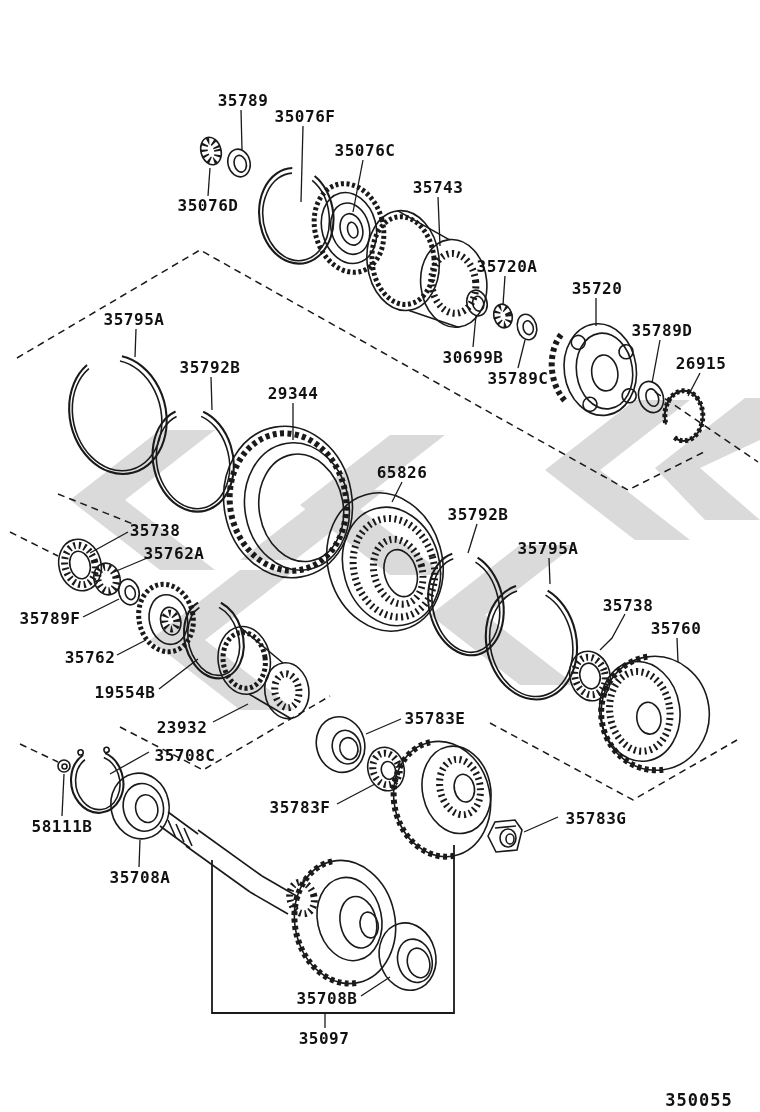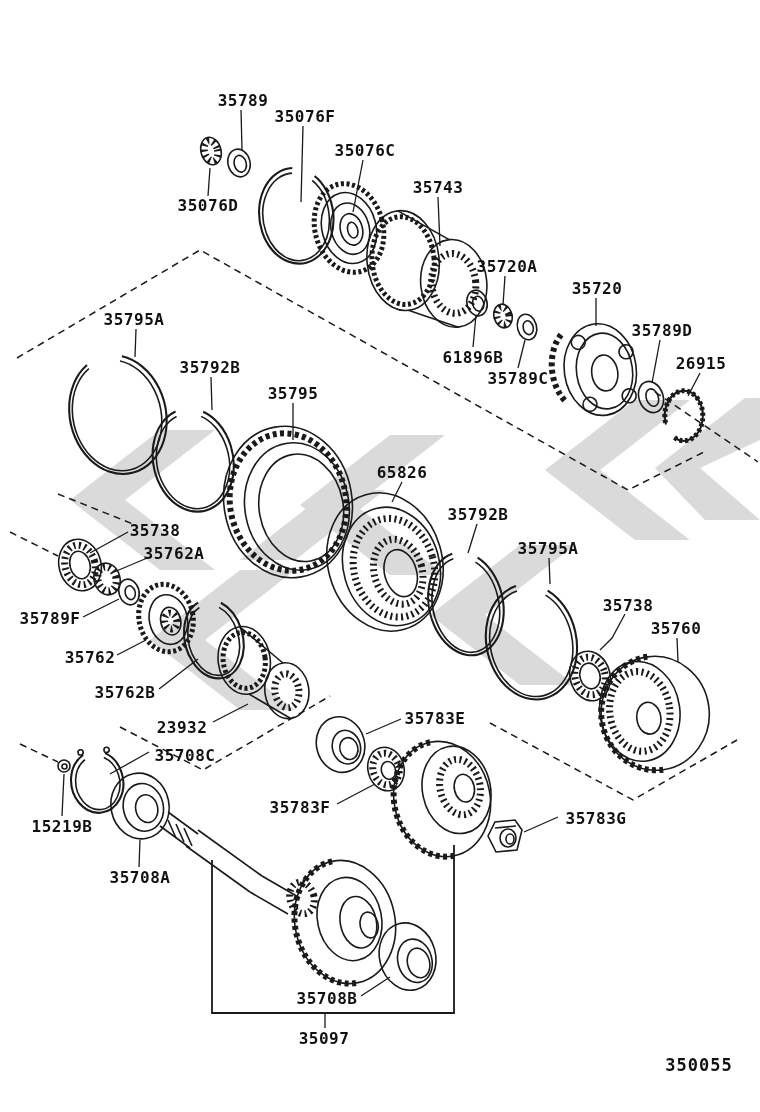--- a/index.html
+++ b/index.html
@@ -11,21 +11,21 @@
   svg .lead{stroke:#1a1a1a;fill:none;stroke-width:1.3;}
   svg .dash{stroke:#1a1a1a;fill:none;stroke-width:1.5;stroke-dasharray:7 5;}
   svg .teeth{stroke:#1a1a1a;fill:none;stroke-width:5;stroke-dasharray:3 2.6;}
   svg .teeth2{stroke:#1a1a1a;fill:none;stroke-width:6;stroke-dasharray:4 3.4;}
   svg .hatch{stroke:#1a1a1a;fill:none;stroke-width:7;stroke-dasharray:2 3.4;}
   svg .wm{fill:#dadada;stroke:none;}
   svg .box{stroke:#1a1a1a;fill:none;stroke-width:1.8;}
   .lbl{position:absolute;transform:translate(-50%,-50%);font-weight:bold;font-size:16px;
        letter-spacing:.5px;color:#111;white-space:nowrap;}
   .code{position:absolute;transform:translate(-50%,-50%);font-weight:bold;font-size:17px;
-       letter-spacing:1px;color:#111;white-space:nowrap;}
+       letter-spacing:1px;color:#111;white-space:nowrap;margin-top:35px;}
 </style>
 </head>
 <body>
 
 <div id="page">
 
 <svg id="art" width="760" height="1112" viewBox="0 0 760 1112">
 
   <g>
     <path class="wm" d="M70,500 L160,430 L215,430 L125,500 L215,570 L160,570 Z"></path>
@@ -285,38 +285,38 @@
   </g>
 </svg>
 
 <span class="lbl" style="left:243px;top:100px">35789</span>
 <span class="lbl" style="left:305px;top:116px">35076F</span>
 <span class="lbl" style="left:365px;top:150px">35076C</span>
 <span class="lbl" style="left:438px;top:187px">35743</span>
 <span class="lbl" style="left:208px;top:205px">35076D</span>
 <span class="lbl" style="left:507px;top:266px">35720A</span>
 <span class="lbl" style="left:597px;top:288px">35720</span>
-<span class="lbl" style="left:473px;top:357px">61896B</span>
+<span class="lbl" style="left:473px;top:357px">30699B</span>
 <span class="lbl" style="left:518px;top:378px">35789C</span>
 <span class="lbl" style="left:662px;top:330px">35789D</span>
 <span class="lbl" style="left:701px;top:363px">26915</span>
 <span class="lbl" style="left:134px;top:319px">35795A</span>
 <span class="lbl" style="left:210px;top:367px">35792B</span>
-<span class="lbl" style="left:293px;top:393px">35795</span>
+<span class="lbl" style="left:293px;top:393px">29344</span>
 <span class="lbl" style="left:402px;top:472px">65826</span>
 <span class="lbl" style="left:478px;top:514px">35792B</span>
 <span class="lbl" style="left:548px;top:548px">35795A</span>
 <span class="lbl" style="left:155px;top:530px">35738</span>
 <span class="lbl" style="left:174px;top:553px">35762A</span>
 <span class="lbl" style="left:50px;top:618px">35789F</span>
 <span class="lbl" style="left:90px;top:657px">35762</span>
-<span class="lbl" style="left:125px;top:692px">35762B</span>
+<span class="lbl" style="left:125px;top:692px">19554B</span>
 <span class="lbl" style="left:182px;top:727px">23932</span>
 <span class="lbl" style="left:185px;top:755px">35708C</span>
-<span class="lbl" style="left:62px;top:826px">15219B</span>
+<span class="lbl" style="left:62px;top:826px">58111B</span>
 <span class="lbl" style="left:140px;top:877px">35708A</span>
 <span class="lbl" style="left:435px;top:718px">35783E</span>
 <span class="lbl" style="left:300px;top:807px">35783F</span>
 <span class="lbl" style="left:596px;top:818px">35783G</span>
 <span class="lbl" style="left:628px;top:605px">35738</span>
 <span class="lbl" style="left:676px;top:628px">35760</span>
 <span class="lbl" style="left:327px;top:998px">35708B</span>
 <span class="lbl" style="left:324px;top:1038px">35097</span>
 <span class="code" style="left:699px;top:1065px">350055</span>
 

